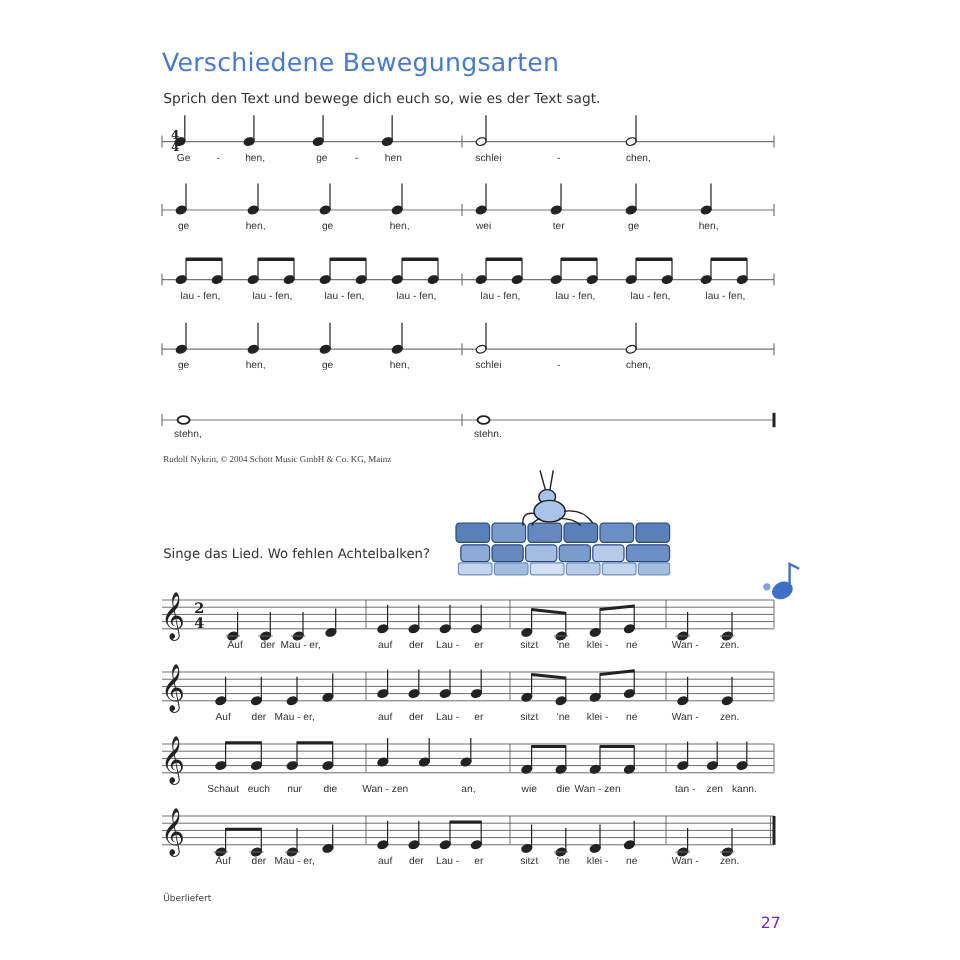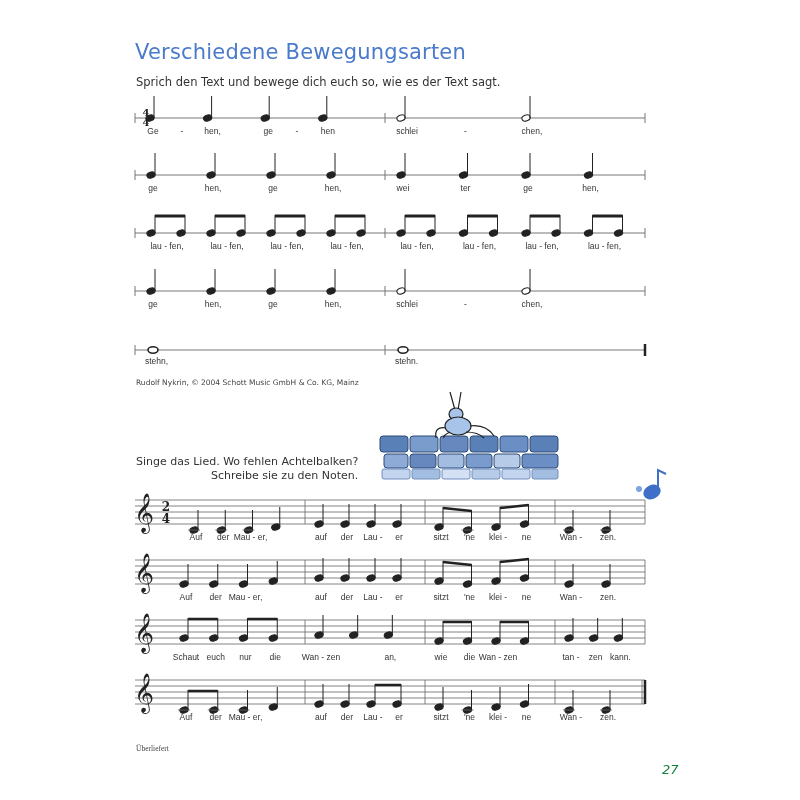--- a/index.html
+++ b/index.html
@@ -1,34 +1,33 @@
 <!DOCTYPE html>
 <html><head>
 <meta charset="utf-8">
 <style>
   html,body{margin:0;padding:0;background:#fff;}
   body{width:800px;height:800px;position:relative;overflow:hidden;font-family:"DejaVu Sans","Liberation Sans",sans-serif;color:#222;}
   .title{position:absolute;left:135px;top:40px;font-size:21px;font-weight:normal;color:#4a7acb;letter-spacing:0.2px;}
   .instr{position:absolute;left:136px;top:75px;font-size:11.5px;color:#333;}
-  .credit{position:absolute;left:136px;top:378px;font-size:7.5px;color:#444;}
-  .instr2{position:absolute;left:136px;top:455px;font-size:11px;line-height:14px;color:#333;text-align:right;}
-  .trad{position:absolute;left:136px;top:744px;font-size:7.5px;color:#444;font-family:Liberation Serif, serif;}
-  .pagenum{position:absolute;left:662px;top:762px;font-size:13px;color:#15803d;font-style:italic;}
+  .credit{position:absolute;left:136px;top:378px;font-size:7.5px;color:#444;font-family:Liberation Serif, serif;}
+  .instr2{position:absolute;left:136px;top:455px;font-size:11px;line-height:14px;color:#333;}
+  .trad{position:absolute;left:136px;top:744px;font-size:7.5px;color:#444;}
+  .pagenum{position:absolute;left:634px;top:762px;font-size:13px;color:#6d28d9;}
   svg.layer{position:absolute;left:0;top:0;}
   .lyric{font-family:"Liberation Sans",sans-serif;font-size:8.5px;fill:#333;}
 </style>
 </head>
 <body>
 
 <div class="title">Verschiedene Bewegungsarten</div>
 <div class="instr">Sprich den Text und bewege dich euch so, wie es der Text sagt.</div>
 <div class="credit">Rudolf Nykrin, © 2004 Schott Music GmbH &amp; Co. KG, Mainz</div>
 <div class="instr2">
   <div>Singe das Lied. Wo fehlen Achtelbalken?</div>
-  <div>Schreibe sie zu den Noten.</div>
 </div>
 <div class="trad">Überliefert</div>
 <div class="pagenum">27</div>
 
 <svg class="layer" width="800" height="800">
   <g stroke="#2c4a78" stroke-width="1">
     <rect x="380" y="436" width="28" height="16" rx="3" fill="#5a80b8"></rect>
     <rect x="410" y="436" width="28" height="16" rx="3" fill="#7a9ccc"></rect>
     <rect x="440" y="436" width="28" height="16" rx="3" fill="#6688bf"></rect>
     <rect x="470" y="436" width="28" height="16" rx="3" fill="#5a80b8"></rect>

